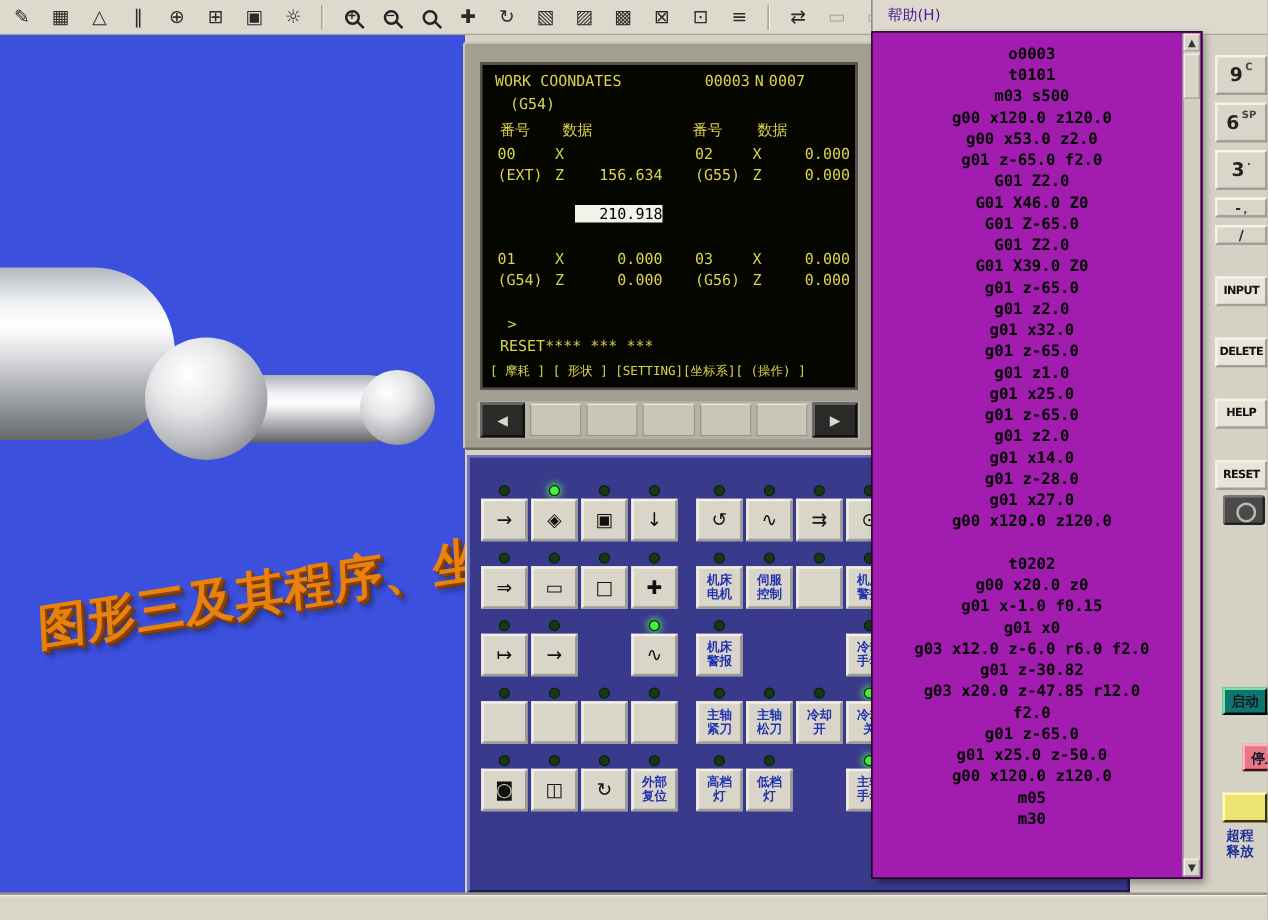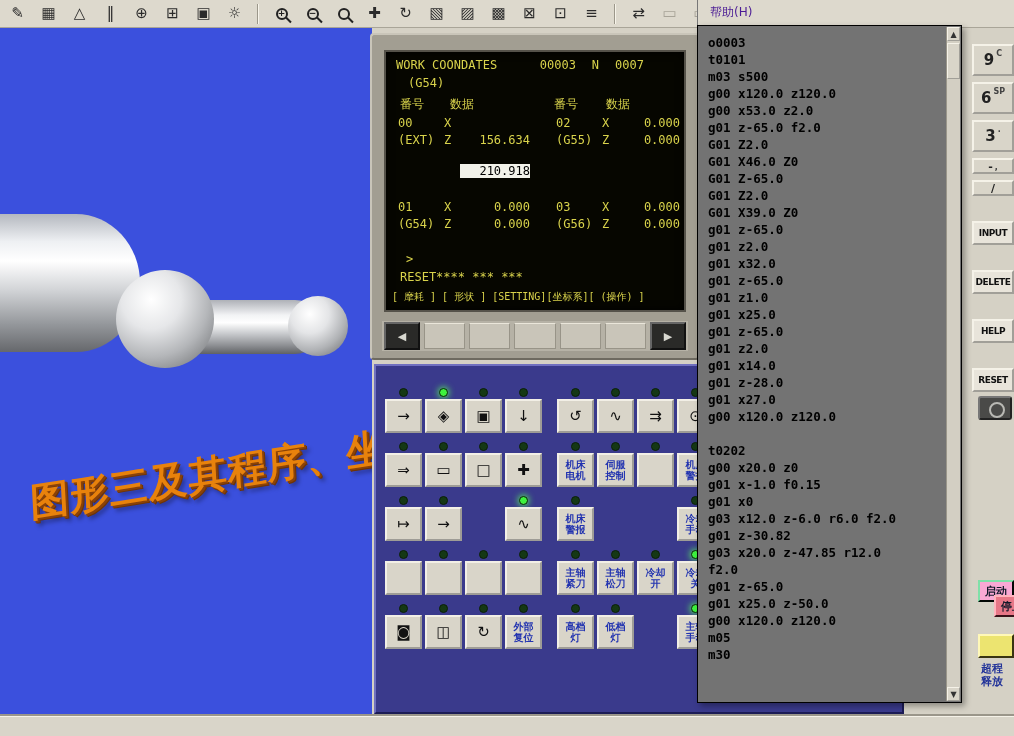--- a/index.html
+++ b/index.html
@@ -22,21 +22,21 @@
 .cyl1{position:absolute;left:-28px;top:186px;width:168px;height:138px;border-radius:0 64px 64px 0/0 50% 50% 0;background:linear-gradient(180deg,#b4b8bf,#eef0f3 20%,#ffffff 34%,#d2d4d7 55%,#94979b 80%,#66686c);}
 .rod{position:absolute;left:196px;top:272px;width:126px;height:54px;border-radius:0 27px 27px 0/0 50% 50% 0;background:linear-gradient(180deg,#aeb1b7,#f2f3f5 28%,#ffffff 42%,#c9cbce 62%,#8b8d91 85%,#5f6164);}
 .tip{position:absolute;left:288px;top:268px;width:60px;height:60px;border-radius:50%;background:radial-gradient(circle at 36% 30%,#ffffff,#e4e5e7 34%,#b0b2b5 64%,#7c7e81 88%,#5e6063);}
 .ball{position:absolute;left:116px;top:242px;width:98px;height:98px;border-radius:50%;background:radial-gradient(circle at 36% 30%,#ffffff,#e6e7e9 32%,#b4b6b9 62%,#808285 86%,#626467);}
 .caption{position:absolute;left:28px;top:420px;width:360px;font-size:39px;font-weight:bold;letter-spacing:1px;color:#e8820c;transform:rotate(-9deg) skewX(-6deg);text-shadow:2px 2px 0 #8a4208,3px 3px 0 #6e3406,5px 6px 4px rgba(0,0,0,.35);white-space:nowrap;}
 
 
 .monitor{position:absolute;left:370px;top:33px;width:330px;height:327px;background:#a29e92;border:2px solid;border-color:#c9c5b9 #6e6a60 #6e6a60 #c9c5b9;border-radius:4px;z-index:1;}
 .screen{position:absolute;left:12px;top:15px;width:302px;height:262px;background:#060600;border:2px solid #55524a;box-shadow:inset 0 0 8px #000;font-family:"DejaVu Sans Mono",monospace;font-size:12px;color:#d9d34b;}
 .crt-title-row{position:absolute;top:6px;left:0;right:18px;display:flex;padding:0 10px;}
-.crt-right{margin-left:auto;display:flex;gap:16px;padding-right:12px;}
+.crt-right{margin-left:auto;display:flex;gap:4px;padding-right:12px;}
 .crt-sub{position:absolute;top:24px;left:22px;}
 .crt-header{position:absolute;top:44px;left:0;display:flex;}
 .hh1{margin-left:14px;}.hh2{margin-left:26px;}.hh3{margin-left:80px;}.hh4{margin-left:28px;}
 .crt-table{position:absolute;top:64px;left:0;right:0;}
 .crt-row{display:flex;height:17px;padding-left:12px;align-items:flex-start;}
 .crt-row.gap-after{margin-bottom:50px;}
 .cc1{width:46px;}.cc2{width:16px;}.cc3{width:70px;text-align:right;}.cc4{width:46px;margin-left:26px;}.cc5{width:16px;}.cc6{width:62px;text-align:right;}
 .hl{background:#f2f2ea;color:#000;margin-top:48px;}
 .crt-prompt{position:absolute;left:20px;bottom:44px;}
 .crt-status{position:absolute;left:14px;bottom:26px;}
@@ -62,30 +62,30 @@
 .mkey{background:#d9d5c9;border:2px outset #f5f2e8;width:42px;display:flex;align-items:center;justify-content:center;cursor:pointer;font-family:inherit;}
 .mkey.digit{height:32px;font-size:15px;font-weight:bold;color:#222;gap:2px;}
 .mkey .sub{font-size:8px;color:#444;align-self:flex-start;margin-top:3px;}
 .mkey.small{height:16px;font-size:11px;font-weight:bold;color:#222;gap:2px;}
 .mkey.cmd{height:24px;font-size:9px;font-weight:bold;background:#e8e4da;color:#111;margin-top:19px;letter-spacing:-0.5px;}
 
 
 .camera{position:absolute;left:978px;top:396px;width:34px;height:24px;background:#4a4a48;border:2px outset #777;border-radius:3px;cursor:pointer;z-index:1;}
 .camera::after{content:"";position:absolute;left:9px;top:4px;width:12px;height:12px;border:2px solid #b9b9b4;border-radius:50%;}
 .sbtn{position:absolute;left:978px;width:36px;height:22px;border:2px outset;font-size:11px;font-weight:bold;display:flex;align-items:center;justify-content:center;color:#101828;cursor:pointer;z-index:1;font-family:inherit;}
-.start{top:580px;background:#f9a8d4;border-color:#7fe0a8 #1d5c38 #1d5c38 #7fe0a8;}
+.start{top:550px;background:#0f766e;border-color:#7fe0a8 #1d5c38 #1d5c38 #7fe0a8;}
 .stop{top:595px;background:#e77787;border-color:#ffb3bd #8c2f3c #8c2f3c #ffb3bd;margin-left:16px;}
 .ot{top:634px;background:#ece470;border-color:#fff8b8 #8c842f #8c842f #fff8b8;height:24px;}
 .ot-label{position:absolute;left:981px;top:662px;font-size:11px;line-height:13px;color:#223399;font-weight:bold;z-index:1;}
 
 
 .gdrop{position:absolute;left:697px;top:0;width:265px;height:703px;z-index:10;}
 .menustrip{height:25px;background:#ddd9cd;border-left:1px solid #777;display:flex;align-items:center;padding-left:8px;font-size:12px;color:#4c1d95;}
 .menustrip span{cursor:pointer;padding:2px 4px;}
-.gbody{position:absolute;left:0;top:25px;right:0;bottom:0;background:#737373;border:1px solid #000;box-shadow:3px 3px 6px rgba(0,0,0,.35);}
+.gbody{position:absolute;left:0;top:25px;right:0;bottom:0;background:#a21caf;border:1px solid #000;box-shadow:3px 3px 6px rgba(0,0,0,.35);text-align:center;}
 .gcode{position:absolute;left:10px;top:8px;right:18px;bottom:4px;font-family:"DejaVu Sans Mono",monospace;font-size:12.5px;font-weight:bold;line-height:17px;color:#000;white-space:pre;overflow:hidden;}
 .sbar{position:absolute;top:1px;right:1px;bottom:1px;width:14px;background:#d3cfc3;border-left:1px solid #9a968a;}
 .sbar-btn{position:absolute;left:0;width:13px;height:14px;background:#d9d5c9;border:1px outset #f5f2e8;font-size:8px;display:flex;align-items:center;justify-content:center;color:#333;cursor:pointer;}
 .sbar-up{top:0;}
 .sbar-down{bottom:0;}
 .sbar-thumb{position:absolute;top:16px;left:0;width:13px;height:36px;background:#d9d5c9;border:1px outset #f5f2e8;cursor:grab;}
 
 
 .statusbar{position:absolute;left:0;top:716px;width:1014px;height:20px;background:#d9d5c9;border-top:1px solid #f5f2e8;box-shadow:0 -2px 0 #9a968a;z-index:3;}
 </style>

